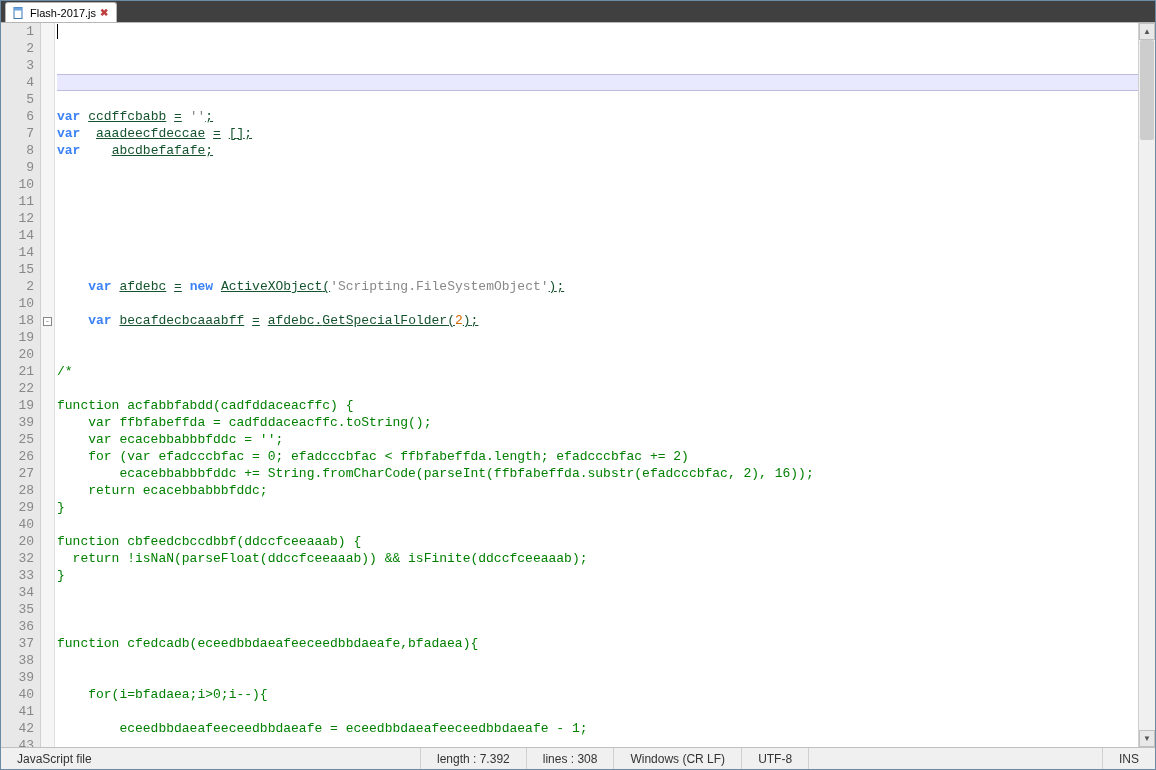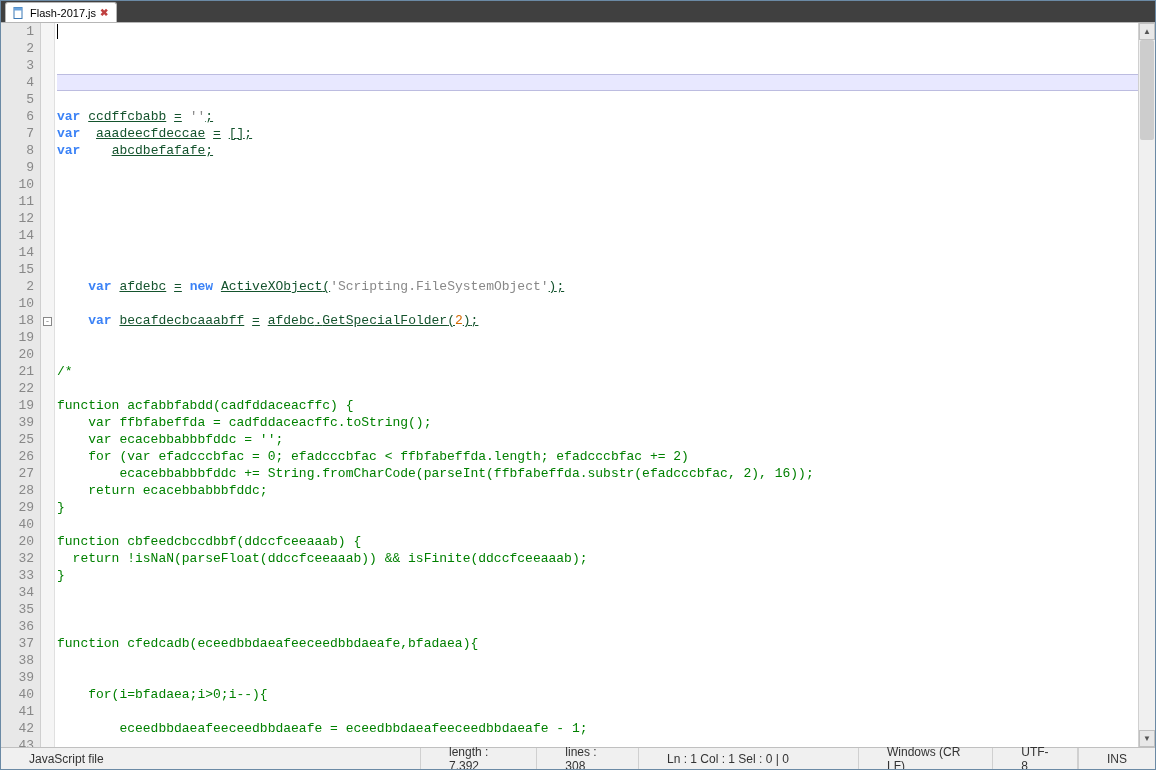--- a/index.html
+++ b/index.html
@@ -172,21 +172,21 @@
   .statusbar {
     height: 22px;
     background: #f0f0f0;
     border-top: 1px solid #c0c0c0;
     display: flex;
     align-items: center;
     font-size: 12px;
     color: #333;
   }
   .statusbar .cell {
-    padding: 0 28px;
+    padding: 0 16px;
     height: 100%;
     display: flex;
     align-items: center;
     border-right: 1px solid #d0d0d0;
   }
   .statusbar .spacer { flex: 1; border-right: 1px solid #d0d0d0; height:100%; }
 </style>
 </head>
 <body>
 
@@ -305,18 +305,17 @@
       </div>
       <div class="arrow">▼</div>
     </div>
   </div>
 </div>
 
 <div class="statusbar">
   <div class="cell" style="min-width:420px;">JavaScript file</div>
   <div class="cell">length : 7.392</div>
   <div class="cell">lines : 308</div>
-  <div class="cell" style="min-width:220px;">Ln : 1   Col : 1   Sel : 0 | 0</div>
   <div class="cell">Windows (CR LF)</div>
   <div class="cell">UTF-8</div>
   <div class="spacer"></div>
   <div class="cell" style="border-right:none;">INS</div>
 </div>
 
 </body></html>

